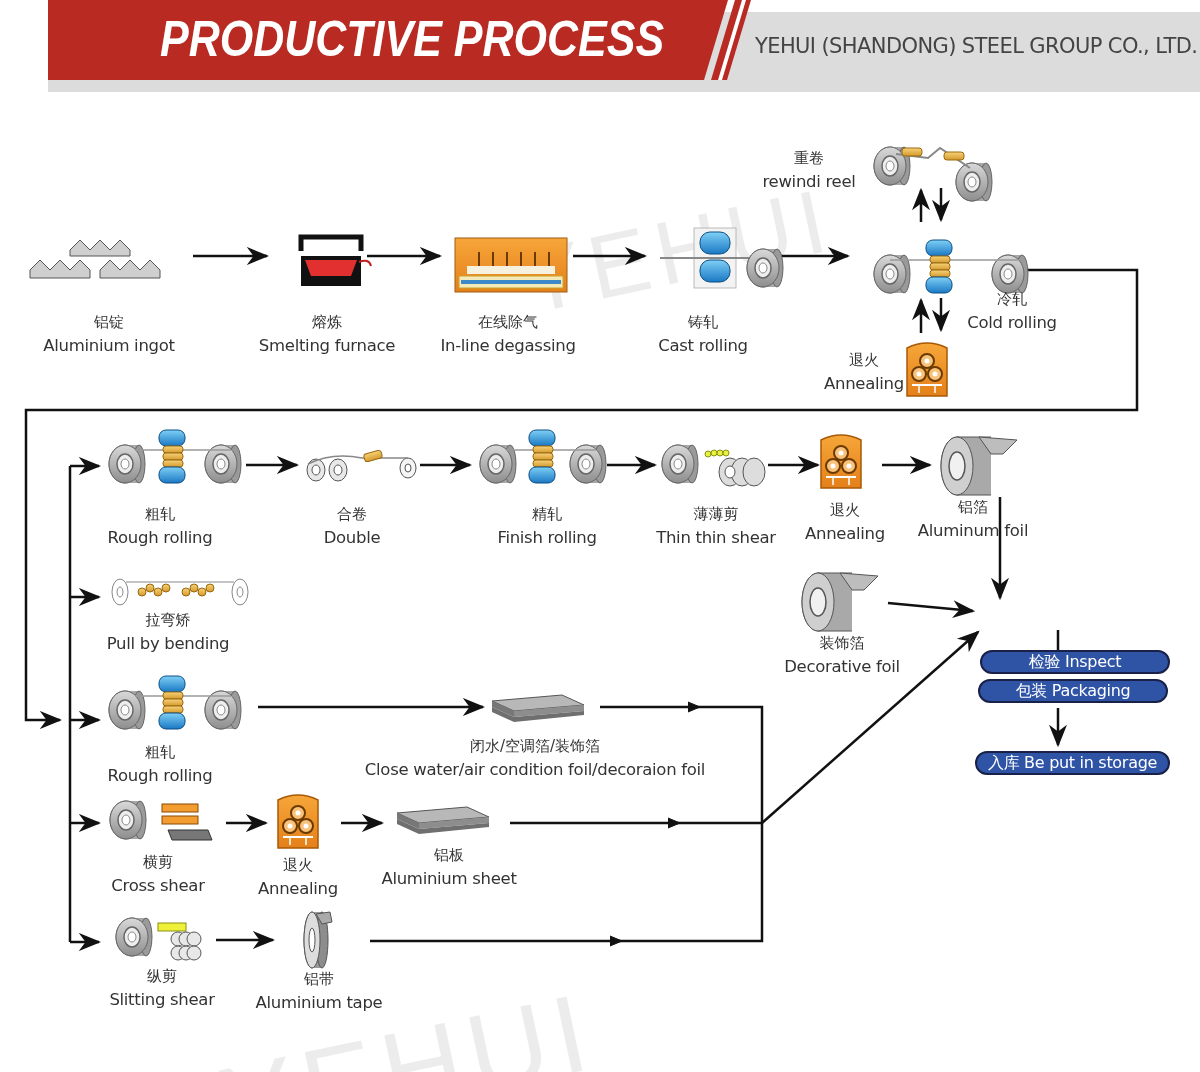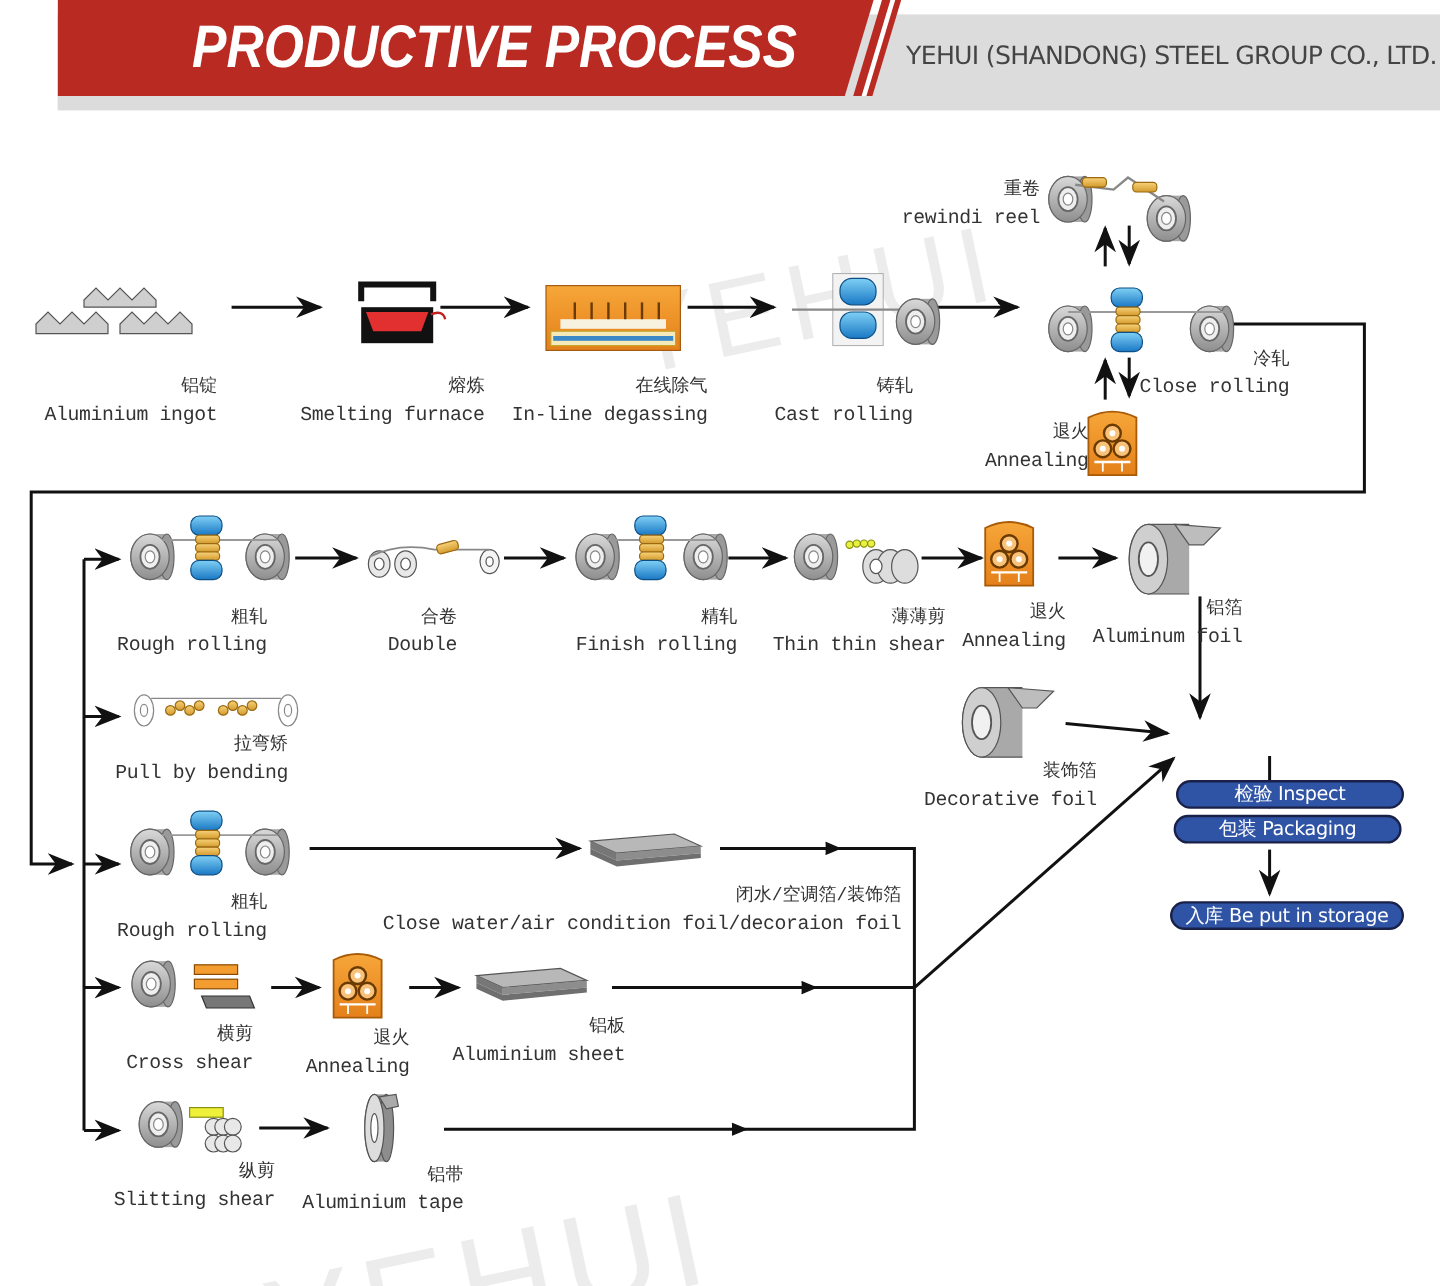--- a/index.html
+++ b/index.html
@@ -6,22 +6,22 @@
   body { width:1200px; height:1072px; position:relative; overflow:hidden;
          font-family:"DejaVu Sans", sans-serif; color:#222; }
   .header { position:absolute; left:0; top:0; width:1200px; height:92px;margin-left:48px; }
   .hdr-gray { position:absolute; left:0; top:12px; width:1200px; height:80px; background:#dcdcdc; }
   .hdr-title { position:absolute; left:112px; top:10px; font-family:"Liberation Sans", sans-serif;
                font-weight:bold; font-style:italic; font-size:50px; color:#ffffff; letter-spacing:0px;
                transform:scaleX(0.86); transform-origin:left center; white-space:nowrap; }
   .hdr-company { position:absolute; left:707px; top:34px; font-family:"DejaVu Sans", sans-serif;
                  font-size:21px; color:#444; white-space:nowrap; letter-spacing:-0.6px; }
   #diagram { position:absolute; left:0; top:0; }
-  .lbl { position:absolute; text-align:right; white-space:nowrap; transform:translateX(-50%);
-         line-height:23px;font-family:Liberation Mono, monospace; }
+  .lbl { position:absolute; text-align:center; white-space:nowrap; transform:translateX(-50%);
+         line-height:23px; }
   .lbl .cn { font-size:15px; color:#333; display:block; }
   .lbl .en { font-size:16.5px; color:#333; display:block; letter-spacing:-0.3px; }
   .pill { position:absolute; height:24px; border-radius:13px; background:#2f54a6; border:2px solid #1a2148;
           color:#fff; font-size:16px; display:flex; align-items:center; justify-content:center;
           white-space:nowrap; letter-spacing:-0.3px; box-sizing:border-box; }
   .watermark { position:absolute; font-family:"Liberation Sans", sans-serif; color:rgba(200,200,200,0.35);
                font-size:110px; font-weight:normal; letter-spacing:8px; pointer-events:none; }
 </style>
 </head>
 <body>
@@ -338,21 +338,21 @@
 <div class="lbl" style="left:703px;top:311px">
   <span class="cn">铸轧</span>
   <span class="en">Cast rolling</span>
 </div>
 <div class="lbl" style="left:809px;top:147px">
   <span class="cn">重卷</span>
   <span class="en">rewindi reel</span>
 </div>
 <div class="lbl" style="left:1012px;top:288px">
   <span class="cn">冷轧</span>
-  <span class="en">Close rolling</span>
+  <span class="en">Cold rolling</span>
 </div>
 <div class="lbl" style="left:864px;top:349px">
   <span class="cn">退火</span>
   <span class="en">Annealing</span>
 </div>
 
 <div class="lbl" style="left:160px;top:503px">
   <span class="cn">粗轧</span>
   <span class="en">Rough rolling</span>
 </div>

